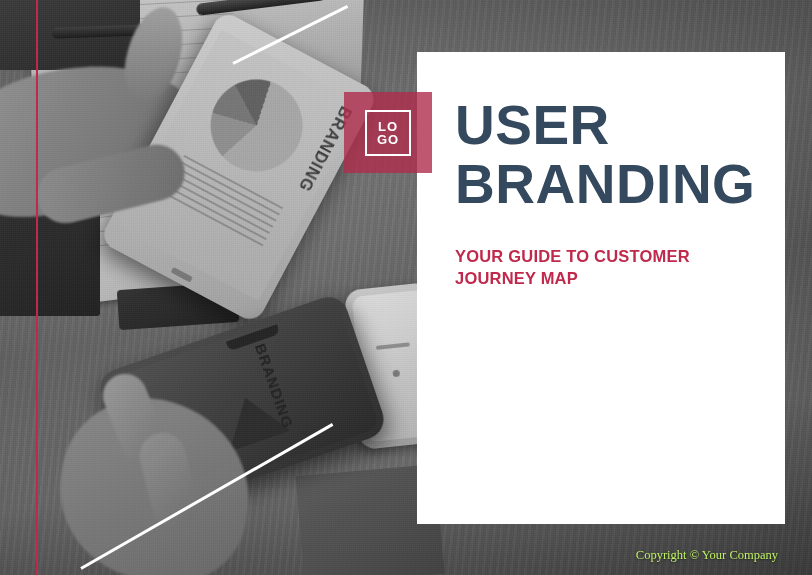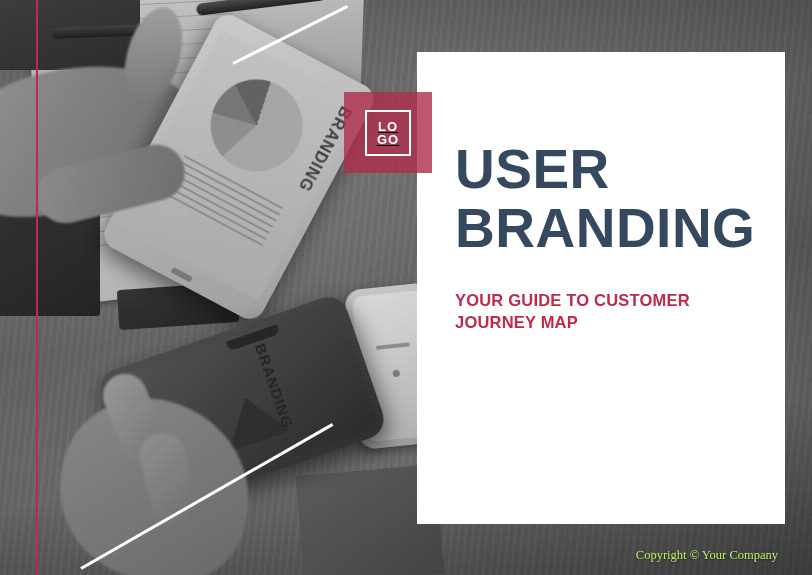--- a/index.html
+++ b/index.html
@@ -244,33 +244,32 @@
     position: absolute; left: 344px; top: 92px; width: 88px; height: 81px;
     background: rgba(176, 45, 76, 0.80);
     display: flex; align-items: center; justify-content: center;
   }
   .logo-mark {
     width: 42px; height: 42px;
     border: 2px solid #ffffff;
     display: flex; flex-direction: column;
     align-items: center; justify-content: center;
     line-height: 1.0;
-    text-decoration: underline;
   }
   .logo-mark span {
     color: #ffffff; font-size: 13px; font-weight: 700; letter-spacing: 1px;
   }
 
   
   .panel {
     position: absolute; left: 417px; top: 52px;
     width: 368px; height: 472px;
     background: #ffffff;
   }
-  .panel-inner { padding: 88px 0 0 38px; }
+  .panel-inner { padding: 44px 0 0 38px; }
 
   .title {
     color: #34495e;
     font-size: 55px;
     font-weight: 700;
     line-height: 1.08;
     letter-spacing: 0.5px;
     margin: 0;
   }
   .title .l2 { display: block; }

